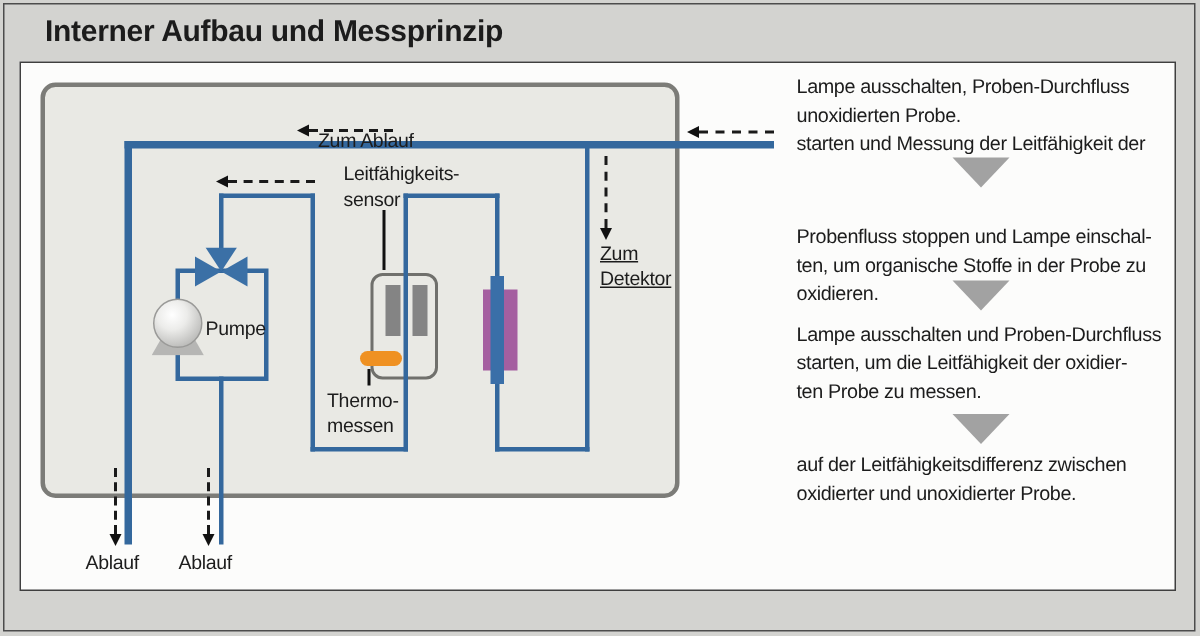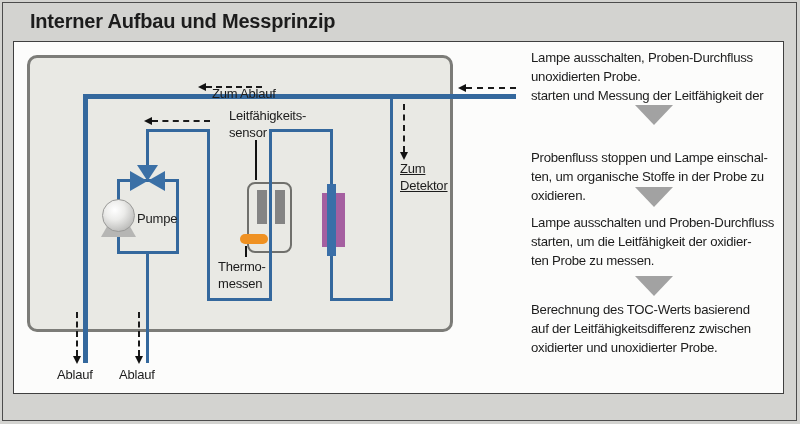--- a/index.html
+++ b/index.html
@@ -139,17 +139,16 @@
   <div class="step-tri" style="top:187px;"></div>
 
   <div class="step" style="top:213px;">
     <div>Lampe ausschalten und Proben-Durchfluss</div>
     <div>starten, um die Leitfähigkeit der oxidier-</div>
     <div>ten Probe zu messen.</div>
   </div>
   <div class="step-tri" style="top:276px;"></div>
 
   <div class="step" style="top:300px;">
-    <div>Berechnung des TOC-Werts basierend</div>
     <div>auf der Leitfähigkeitsdifferenz zwischen</div>
     <div>oxidierter und unoxidierter Probe.</div>
   </div>
 </div>
 
 </body></html>

